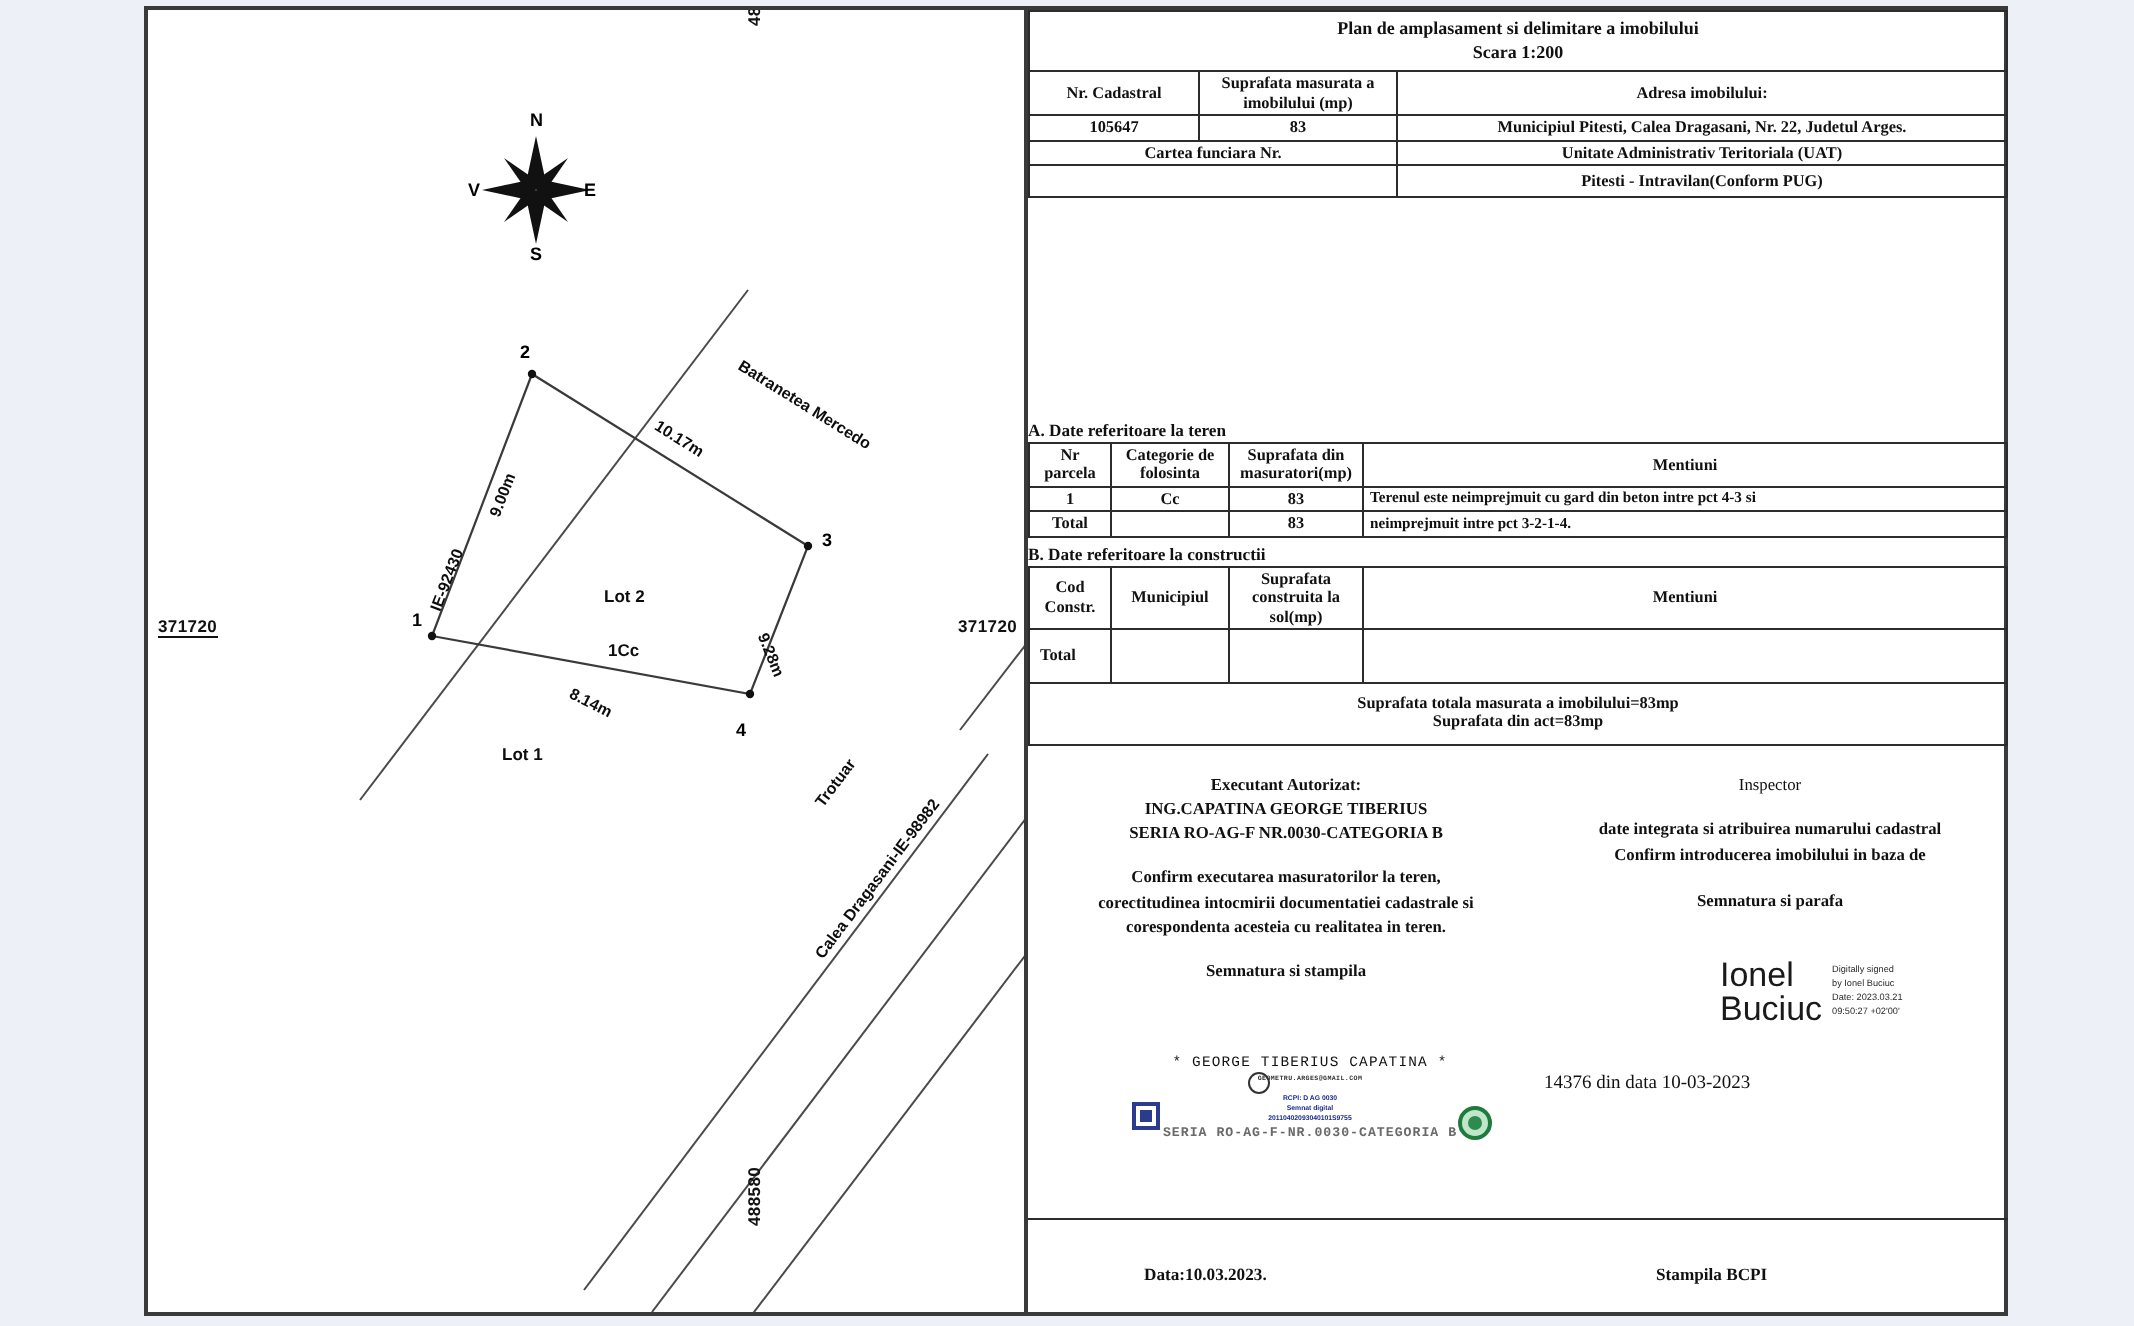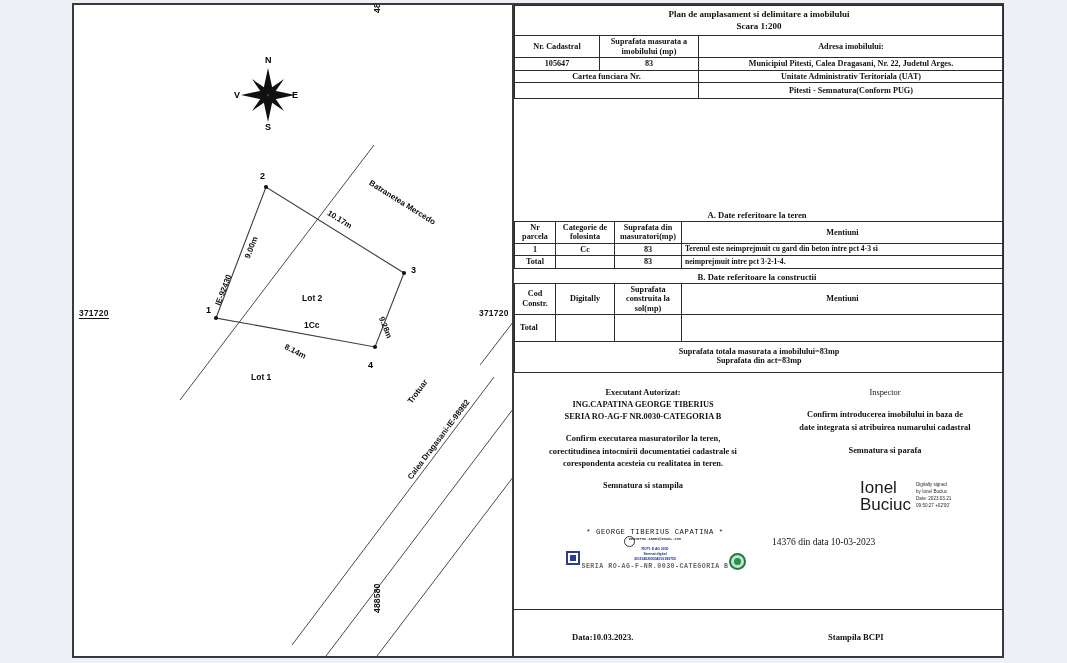--- a/index.html
+++ b/index.html
@@ -98,21 +98,20 @@
     color: #111;
     line-height: 1.15;
   }
   td.nb { font-weight: 400; color:#555; }
   .hdr-title {
     font-size: 9px;
     font-weight: 700;
     line-height: 1.3;
   }
   .sec-title {
-    text-align: center;
     font-size: 8.6px;
     font-weight: 700;
     margin: 3px 4px 1px 0;
     color:#111;
   }
   .ment-left { text-align: left !important; font-size: 7.6px !important; }
   .tot-box {
     font-size: 8.4px;
     font-weight: 700;
     text-align: center;
@@ -303,21 +302,21 @@
           <td class="nb">105647</td>
           <td>83</td>
           <td>Municipiul Pitesti, Calea Dragasani, Nr. 22, Judetul Arges.</td>
         </tr>
         <tr>
           <td colspan="2">Cartea funciara Nr.</td>
           <td>Unitate Administrativ Teritoriala (UAT)</td>
         </tr>
         <tr>
           <td colspan="2" style="height:13px;"></td>
-          <td>Pitesti - Semnatura(Conform PUG)</td>
+          <td>Pitesti - Intravilan(Conform PUG)</td>
         </tr>
       </tbody>
         </table>
 
       <div style="height:108px;"></div>
 
       <div class="sec-title">A. Date referitoare la teren</div>
       <table class="grid">
         <tbody>
             <tr>
@@ -339,21 +338,21 @@
           <td class="ment-left">neimprejmuit intre pct 3-2-1-4.</td>
         </tr>
       </tbody>
         </table>
 
       <div class="sec-title">B. Date referitoare la constructii</div>
       <table class="grid">
         <tbody>
             <tr>
           <td style="width:34px;">Cod Constr.</td>
-          <td style="width:52px;">Digitally</td>
+          <td style="width:52px;">Municipiul</td>
           <td style="width:60px;">Suprafata construita la sol(mp)</td>
           <td>Mentiuni</td>
         </tr>
         <tr>
           <td style="height:24px; text-align:left; padding-left:5px;">Total</td>
           <td></td>
           <td></td>
           <td></td>
         </tr>
         <tr>
@@ -388,22 +387,22 @@
             <div class="st-mid">20110402093040101S9755</div>
             <div class="st-bot">SERIA RO-AG-F-NR.0030-CATEGORIA B</div>
             <div class="seal-blue"></div>
             <div class="seal-green"></div>
           </div>
         </div>
 
         <div class="sig-col-right">
           <div class="insp-lbl">Inspector</div>
           <div class="sig-sp"></div>
+          <div style="font-weight:700;">date integrata si atribuirea numarului cadastral</div>
           <div style="font-weight:700;">Confirm introducerea imobilului in baza de</div>
-          <div style="font-weight:700;">date integrata si atribuirea numarului cadastral</div>
           <div class="sig-sp"></div>
           <div style="font-weight:700;">Semnatura si parafa</div>
 
           <div class="dsig">
             <div class="dsig-name">
               <div>Ionel</div>
               <div>Buciuc</div>
             </div>
             <div class="dsig-meta">
               <div>Digitally signed</div>

